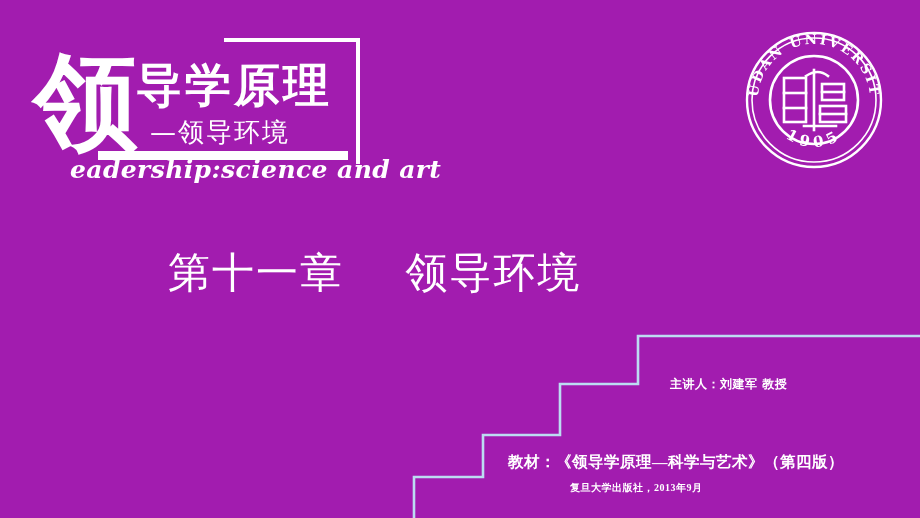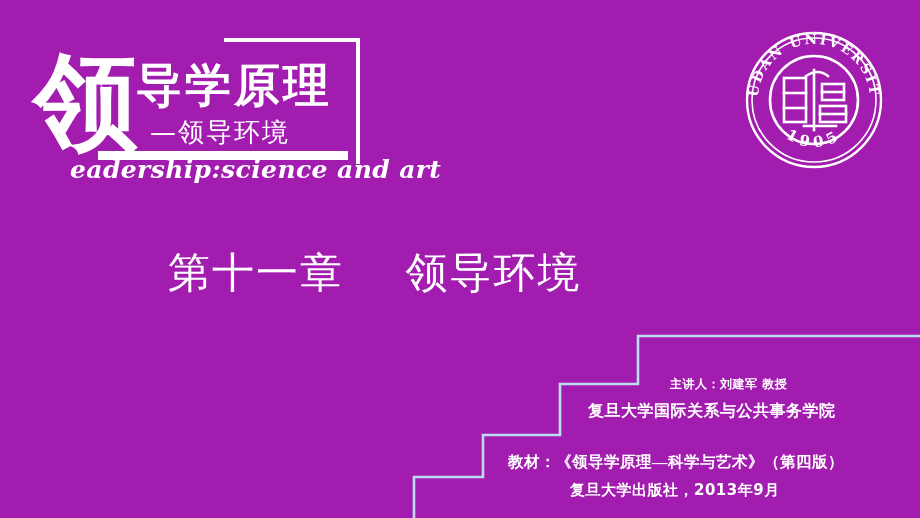--- a/index.html
+++ b/index.html
@@ -164,21 +164,22 @@
   }
   #credit-textbook {
     left: 508px;
     top: 452px;
     font-size: 15.5px;
     font-family: Liberation Serif, serif;
   }
   #credit-publisher {
     left: 570px;
     top: 481px;
-    font-size: 15px;
+    font-size: 10px;
+    font-family: Liberation Serif, serif;
   }
 </style>
 </head>
 <body>
 
 <div id="slide">
 
   <div id="logo-block">
 
     <div id="logo-bracket"></div>
@@ -229,19 +230,18 @@
   </div>
 
   <div id="chapter-title">第十一章    领导环境</div>
 
   <svg id="stairs" viewBox="0 0 920 518" aria-hidden="true">
     <polyline points="920,336 638,336 638,384 560,384 560,435 483,435 483,477 414,477 414,518" fill="none" stroke="#bcdcf2" stroke-width="2.6" stroke-linejoin="miter" stroke-linecap="square"></polyline>
   </svg>
 
   <div class="credit-line" id="credit-lecturer">主讲人：刘建军  教授</div>
 
-  <div class="credit-line" id="credit-school">复旦大学国际关系与公共事务学院</div>
 
   <div class="credit-line" id="credit-textbook">教材：《领导学原理—科学与艺术》（第四版）</div>
 
   <div class="credit-line" id="credit-publisher">复旦大学出版社，2013年9月</div>
 
 </div>
 
 </body></html>

